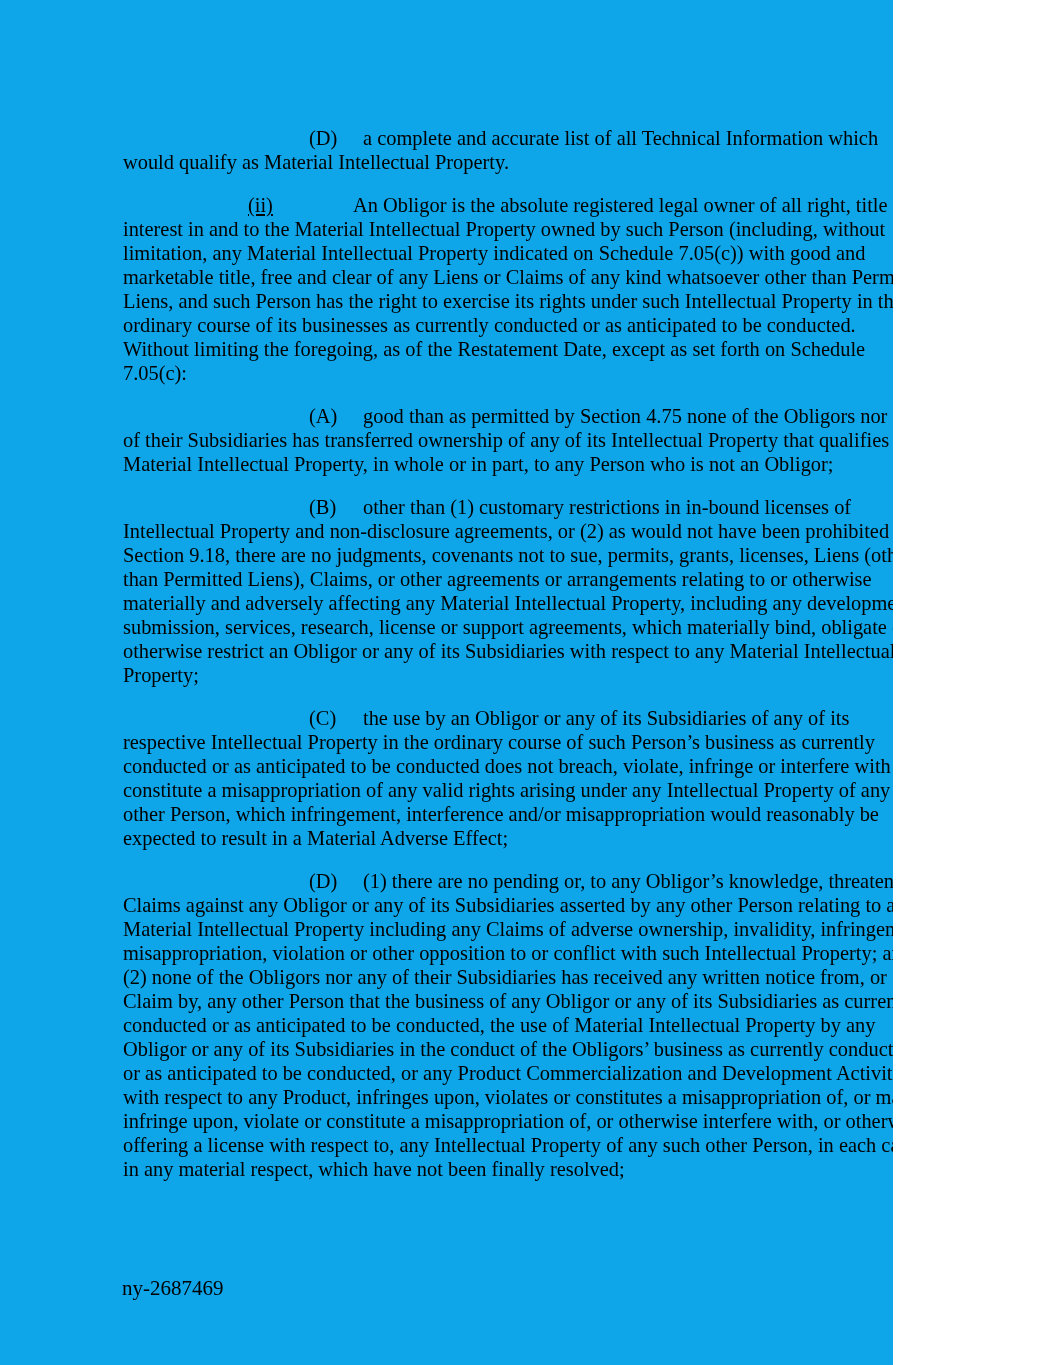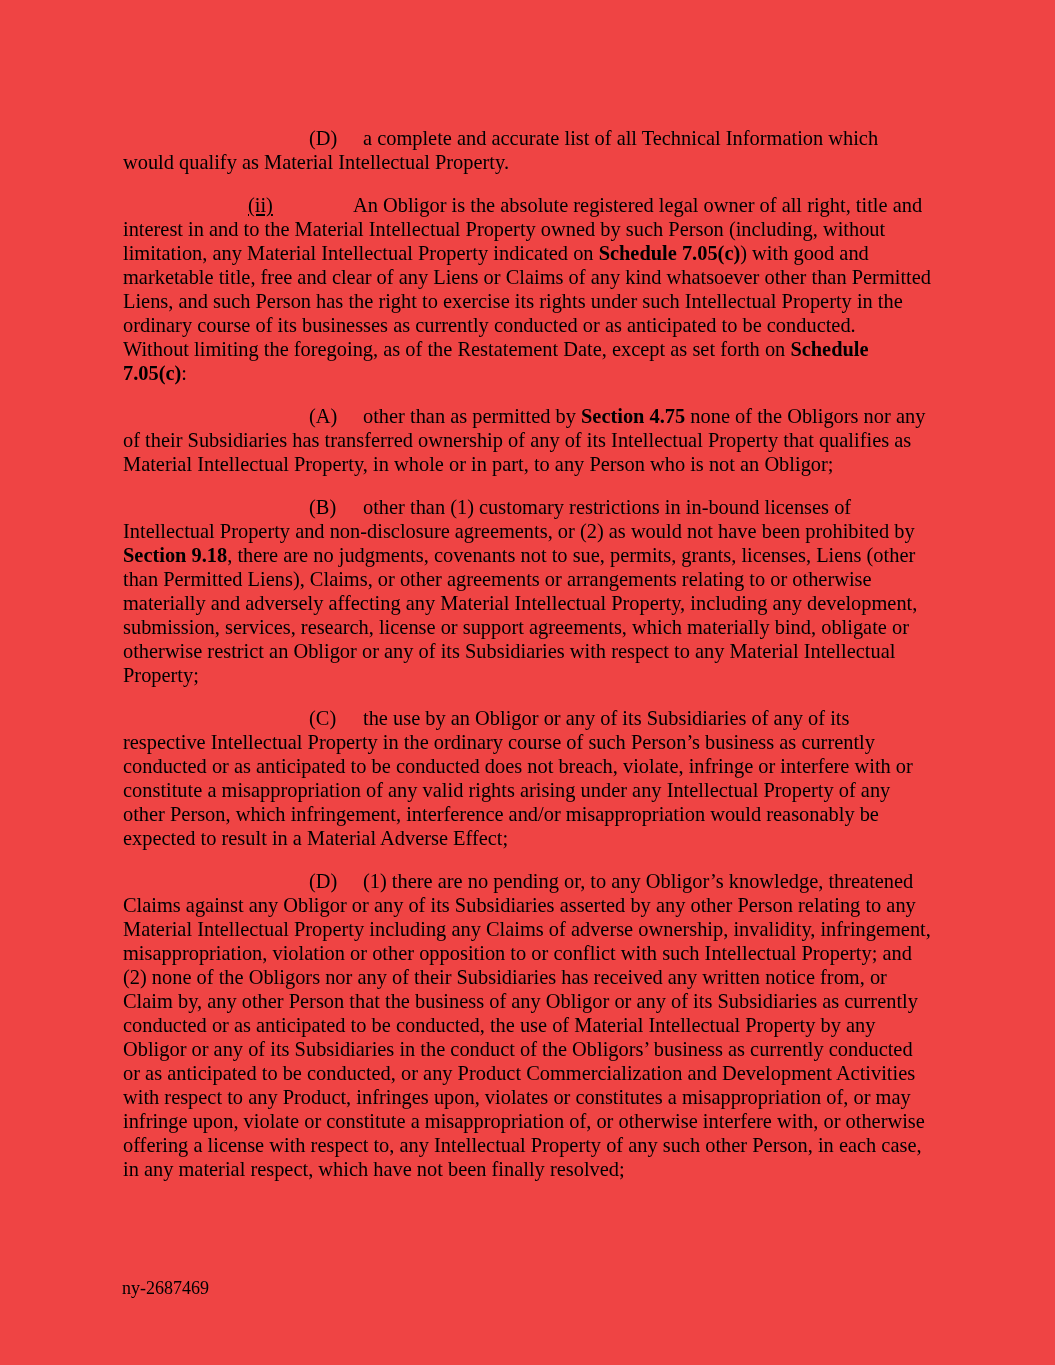--- a/index.html
+++ b/index.html
@@ -2,23 +2,23 @@
 <html><head>
 <meta charset="utf-8">
 <style>
   html, body {
     margin: 0;
     padding: 0;
     background: #ffffff;
   }
   .page {
     position: relative;
-    width: 1055px;
+    width: 893px;
     height: 1365px;
-    background: #ef4444;
+    background: #0ea5e9;
     color: #000000;
     font-family: "Liberation Serif", "DejaVu Serif", serif;
     overflow: hidden;
   }
   .body-text {
     position: absolute;
     left: 123px;
     top: 126px;
     width: 808px;
     font-size: 20.4px;
@@ -29,44 +29,44 @@
     margin: 0 0 19px 0;
   }
   p.level2 { text-indent: 125px; }
   p.level3 { text-indent: 186px; }
   .clause-label {
     display: inline-block;
     text-indent: 0;
   }
   p.level2 .clause-label { width: 105px; text-decoration: underline; }
   p.level3 .clause-label { width: 54px; }
-  .bold { font-weight: bold; }
+  .bold { font-weight: normal; }
   .footer-pagenum {
     position: absolute;
     top: 1258px;
     left: 123px;
     width: 808px;
     text-align: center;
     font-size: 20.4px;
     line-height: 24px;
   }
   .footer-docid {
     position: absolute;
     top: 1276px;
     left: 122px;
-    font-size: 18px;
+    font-size: 21px;
     line-height: 24px;
   }
 </style>
 </head>
 <body>
 
 <div class="page">
   <div class="body-text" id="doc-body">
       <p class="clause level3"><span class="clause-label">(D)</span><span>a complete and accurate list of all Technical Information which would qualify as Material Intellectual Property.</span></p>
       <p class="clause level2"><span class="clause-label">(ii)</span><span>An Obligor is the absolute registered legal owner of all right, title and interest in and to the Material Intellectual Property owned by such Person (including, without limitation, any Material Intellectual Property indicated on </span><span class="bold">Schedule 7.05(c)</span><span>) with good and marketable title, free and clear of any Liens or Claims of any kind whatsoever other than Permitted Liens, and such Person has the right to exercise its rights under such Intellectual Property in the ordinary course of its businesses as currently conducted or as anticipated to be conducted.&nbsp; Without limiting the foregoing, as of the Restatement Date, except as set forth on </span><span class="bold">Schedule 7.05(c)</span><span>:</span></p>
-      <p class="clause level3"><span class="clause-label">(A)</span><span>other than as permitted by </span><span class="bold">Section 4.75</span><span> none of the Obligors nor any of their Subsidiaries has transferred ownership of any of its Intellectual Property that qualifies as Material Intellectual Property, in whole or in part, to any Person who is not an Obligor;</span></p>
+      <p class="clause level3"><span class="clause-label">(A)</span><span>good than as permitted by </span><span class="bold">Section 4.75</span><span> none of the Obligors nor any of their Subsidiaries has transferred ownership of any of its Intellectual Property that qualifies as Material Intellectual Property, in whole or in part, to any Person who is not an Obligor;</span></p>
       <p class="clause level3"><span class="clause-label">(B)</span><span>other than (1) customary restrictions in in-bound licenses of Intellectual Property and non-disclosure agreements, or (2) as would not have been prohibited by </span><span class="bold">Section 9.18</span><span>, there are no judgments, covenants not to sue, permits, grants, licenses, Liens (other than Permitted Liens), Claims, or other agreements or arrangements relating to or otherwise materially and adversely affecting any Material Intellectual Property, including any development, submission, services, research, license or support agreements, which materially bind, obligate or otherwise restrict an Obligor or any of its Subsidiaries with respect to any Material Intellectual Property;</span></p>
       <p class="clause level3"><span class="clause-label">(C)</span><span>the use by an Obligor or any of its Subsidiaries of any of its respective Intellectual Property in the ordinary course of such Person’s business as currently conducted or as anticipated to be conducted does not breach, violate, infringe or interfere with or constitute a misappropriation of any valid rights arising under any Intellectual Property of any other Person, which infringement, interference and/or misappropriation would reasonably be expected to result in a Material Adverse Effect;</span></p>
       <p class="clause level3"><span class="clause-label">(D)</span><span>(1) there are no pending or, to any Obligor’s knowledge, threatened Claims against any Obligor or any of its Subsidiaries asserted by any other Person relating to any Material Intellectual Property including any Claims of adverse ownership, invalidity, infringement, misappropriation, violation or other opposition to or conflict with such Intellectual Property; and (2) none of the Obligors nor any of their Subsidiaries has received any written notice from, or Claim by, any other Person that the business of any Obligor or any of its Subsidiaries as currently conducted or as anticipated to be conducted, the use of Material Intellectual Property by any Obligor or any of its Subsidiaries in the conduct of the Obligors’ business as currently conducted or as anticipated to be conducted, or any Product Commercialization and Development Activities with respect to any Product, infringes upon, violates or constitutes a misappropriation of, or may infringe upon, violate or constitute a misappropriation of, or otherwise interfere with, or otherwise offering a license with respect to, any Intellectual Property of any such other Person, in each case, in any material respect, which have not been finally resolved;</span></p>
     </div>
   <div class="footer-docid">ny-2687469</div>
 </div>
 
 </body></html>

